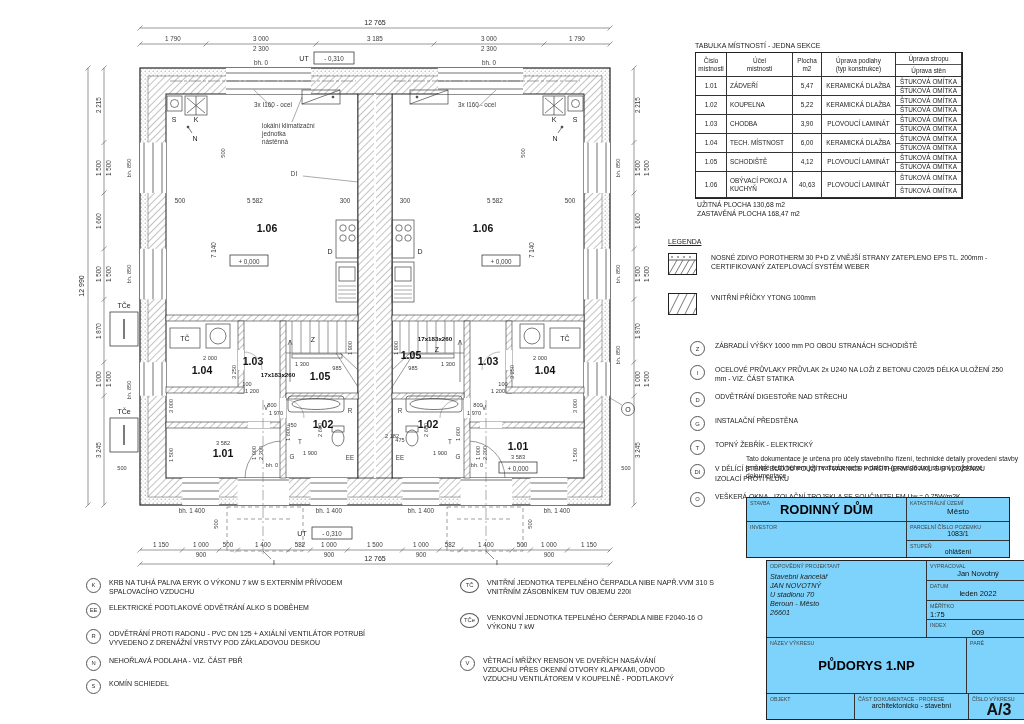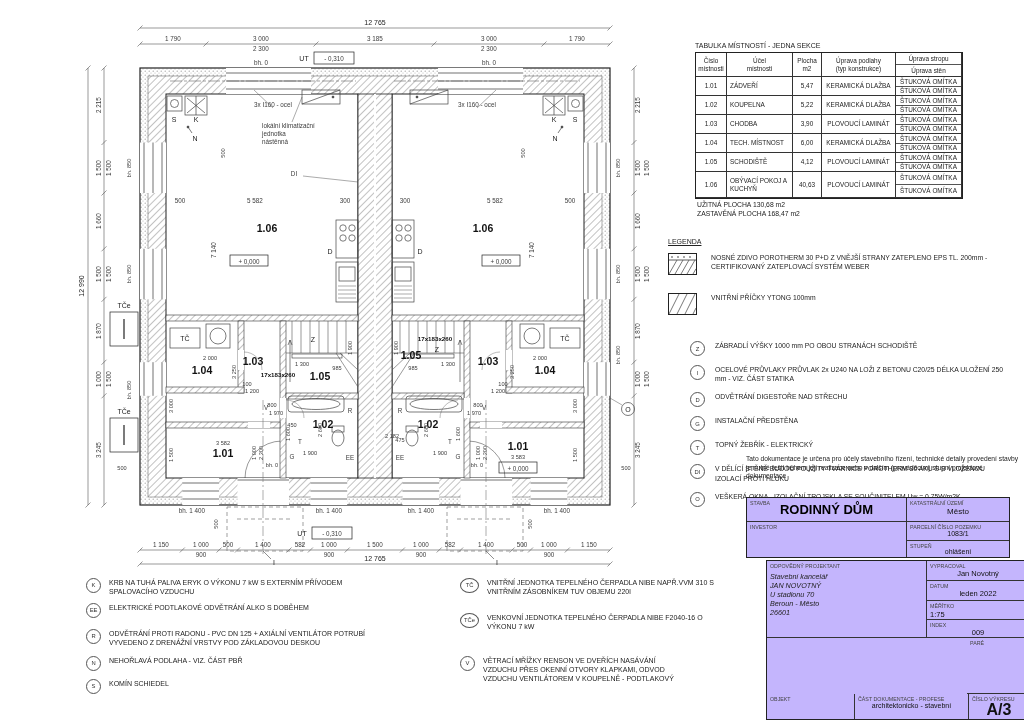--- a/index.html
+++ b/index.html
@@ -31,21 +31,21 @@
   .lrow .txt{line-height:1.35;width:300px;}
   .swatch{width:27px;height:20px;border:1px solid #222;flex:none;}
   .sym{width:13px;height:13px;border:0.9px solid #555;border-radius:50%;display:flex;flex:none;
        align-items:center;justify-content:center;font-size:5.8px;color:#333;background:#fff;}
   .sym.w{width:17px;}
   .lrow.it{margin-bottom:9px;margin-left:22px;gap:10px;}
   
   .note{position:absolute;display:flex;gap:8px;font-size:7px;color:#222;line-height:1.3;}
   
   .docnote{position:absolute;left:746px;top:455px;width:274px;font-size:6.7px;line-height:1.3;color:#222;}
-  .tblock{position:absolute;background:#c4b5fd;border:1.5px solid #222;font-size:5.5px;color:#333;}
+  .tblock{position:absolute;background:#7dd3fc;border:1.5px solid #222;font-size:5.5px;color:#333;}
   .cell{position:absolute;box-sizing:border-box;border-right:0.8px solid #333;border-bottom:0.8px solid #333;padding:2px 3px;}
   .cell .lab{font-size:5.3px;color:#444;}
   .cell .val{font-size:8px;color:#111;text-align:center;margin-top:1px;}
   .big{font-size:13px;font-weight:bold;color:#000;text-align:center;}
   .addr{font-size:7.2px;font-style:italic;white-space:pre-line;margin-top:3px;color:#222;}
 </style>
 </head>
 <body>
 <div class="canvas">
 
@@ -649,20 +649,24 @@
     <div class="val" style="font-size:7.5px;margin-top:0">leden 2022</div>
   </div>
   <div class="cell" style="left:160px;top:40px;width:102px;height:19px;border-right:none">
     <span class="lab">MĚŘÍTKO</span>
     <div class="val" style="font-size:7.5px;margin-top:1px;text-align:left;padding-right:4px">1:75</div>
   </div>
   <div class="cell" style="left:160px;top:59px;width:102px;height:18px;border-right:none">
     <span class="lab">INDEX</span>
     <div class="val" style="font-size:7.5px;margin-top:0">009</div>
   </div>
+  <div class="cell" style="left:0;top:77px;width:200px;height:56px">
+    <span class="lab">NÁZEV VÝKRESU</span>
+    <div class="big" style="margin-top:12px">PŮDORYS 1.NP</div>
+  </div>
   <div class="cell" style="left:200px;top:77px;width:62px;height:56px;border-right:none">
     <span class="lab">PARÉ</span>
   </div>
   <div class="cell" style="left:0;top:133px;width:88px;height:25px;border-bottom:none">
     <span class="lab">OBJEKT</span>
   </div>
   <div class="cell" style="left:88px;top:133px;width:114px;height:25px;border-bottom:none">
     <span class="lab">ČÁST DOKUMENTACE - PROFESE</span>
     <div class="val" style="font-size:7px;margin-top:0">architektonicko - stavební</div>
   </div>

